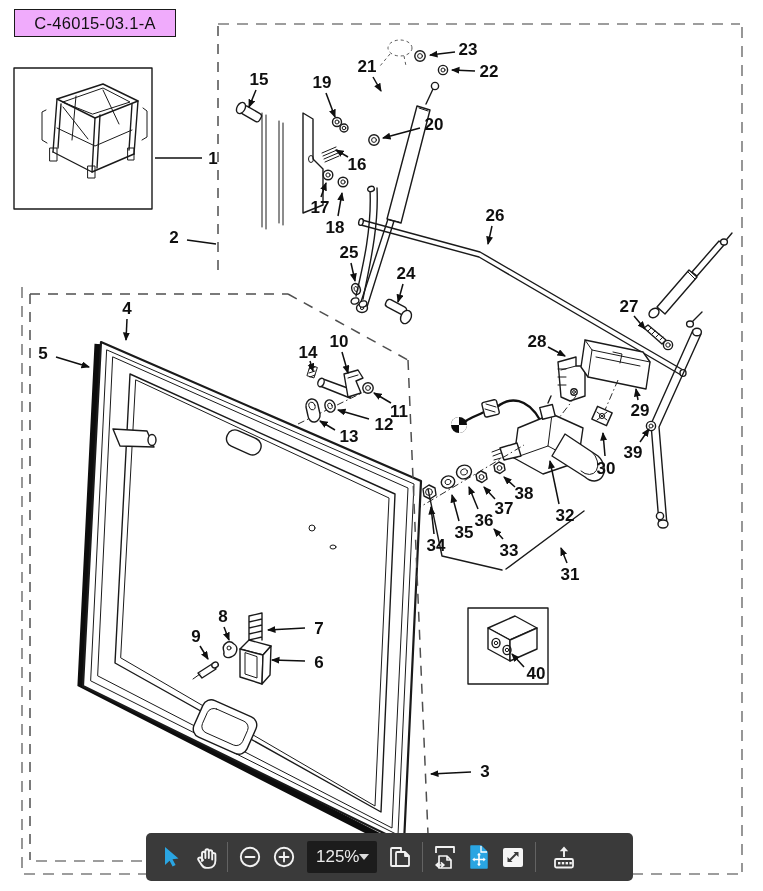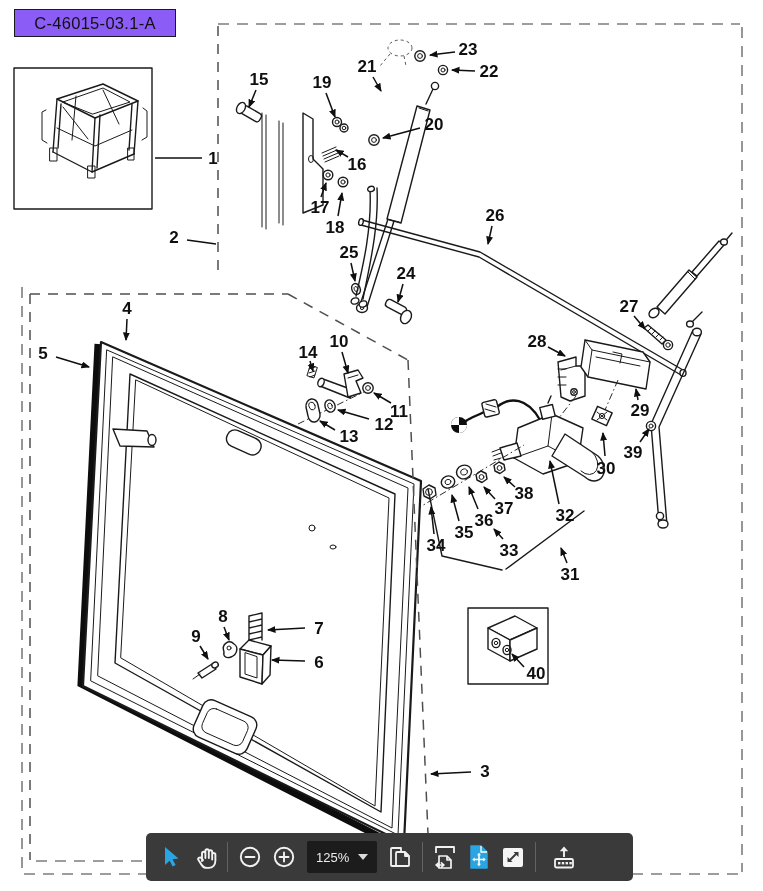--- a/index.html
+++ b/index.html
@@ -17,41 +17,41 @@
   .dash{stroke:#7d7d7d;stroke-width:1.6px;fill:none;stroke-dasharray:11 8;}
   .dash2{stroke:#4f4f4f;stroke-width:1.5px;fill:none;stroke-dasharray:10 8;}
   .dashdot{stroke:#2a2a2a;stroke-width:1px;fill:none;stroke-dasharray:7 3 1.5 3;}
   .ghost{stroke:#5a5a5a;stroke-width:1px;fill:none;stroke-dasharray:3 3;}
   .wire{stroke:#111;stroke-width:2.4px;fill:none;stroke-linecap:round;}
   .co{font:bold 17px "Liberation Sans",sans-serif;fill:#0f0f0f;}
   .coline{stroke:#0f0f0f;stroke-width:1.5px;}
 
   .title-box{
     position:absolute;left:14px;top:9px;width:160px;height:26px;
-    border:1.6px solid #1a1a1a;background:#8b5cf6;color:#111;
+    border:1.6px solid #1a1a1a;background:#f0abfc;color:#111;
     display:flex;align-items:center;justify-content:center;
     font-size:16.5px;letter-spacing:.3px;
   }
 
   .toolbar{
     position:absolute;left:146px;top:833px;width:487px;height:48px;
     background:#3a3a3a;border-radius:5px;display:flex;align-items:center;
     z-index:10;
   }
   .tb-btn{
     width:34px;height:40px;border:none;background:transparent;padding:0;
     display:flex;align-items:center;justify-content:center;cursor:pointer;flex:0 0 auto;
   }
   .tb-div{width:1px;height:30px;background:#636363;margin:0 5px;flex:0 0 auto;}
   .zoom-box{
     width:70px;height:32px;background:#1c1c1c;border-radius:2px;margin:0 6px;
     display:flex;align-items:center;justify-content:space-between;
     padding:0 9px;box-sizing:border-box;cursor:pointer;flex:0 0 auto;
   }
-  .zoom-box span{color:#ececec;font-size:13px;text-align:right;}
+  .zoom-box span{color:#ececec;font-size:17px;text-align:right;}
   .caret{width:0;height:0;border-left:5px solid transparent;border-right:5px solid transparent;border-top:6px solid #dcdcdc;}
 </style>
 </head>
 <body>
 
 <svg id="art" width="763" height="891" viewBox="0 0 763 891">
   <defs>
     <marker id="ah" markerWidth="9" markerHeight="8" refX="7.5" refY="3.5" orient="auto" markerUnits="userSpaceOnUse">
       <path d="M0,0 L8.6,3.5 L0,7 Z" fill="#0f0f0f"></path>
     </marker>

